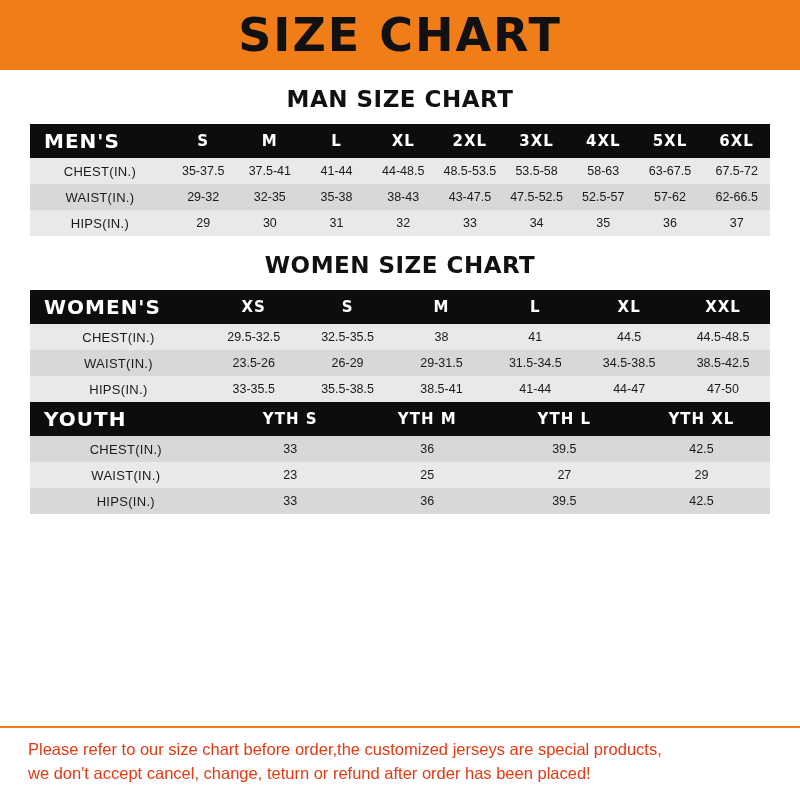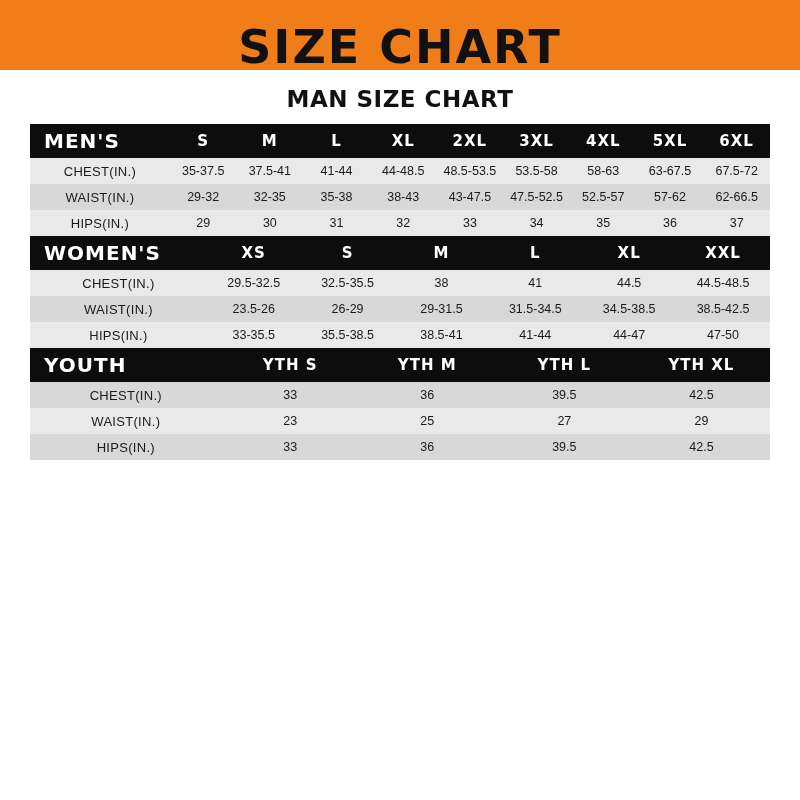--- a/index.html
+++ b/index.html
@@ -18,21 +18,21 @@
     height: 800px;
     position: relative;
     background: #ffffff;
     box-sizing: border-box;
   }
   
   .banner {
     height: 70px;
     background: #f07d18;
     display: flex;
-    align-items: flex-end;
+    align-items: center;
     justify-content: center;
     position: relative;
   }
   .banner-title {
     font-family: "DejaVu Sans", sans-serif;
     font-weight: bold;
     font-size: 46px;
     letter-spacing: 2px;
     color: #111111;
     line-height: 1;
@@ -169,20 +169,21 @@
           <td>34</td>
           <td>35</td>
           <td>36</td>
           <td>37</td>
         </tr>
       </tbody>
     </table>
   </div>
 
   <div class="section">
+    <div class="section-title">WOMEN SIZE CHART</div>
     <table class="chart">
       <thead>
         <tr>
           <th class="rowhead women-col-0">WOMEN'S</th>
           <th>XS</th>
           <th>S</th>
           <th>M</th>
           <th>L</th>
           <th>XL</th>
           <th>XXL</th>
@@ -250,14 +251,18 @@
           <td class="rowhead">HIPS(IN.)</td>
           <td>33</td>
           <td>36</td>
           <td>39.5</td>
           <td>42.5</td>
         </tr>
       </tbody>
     </table>
   </div>
 
+  <div class="note">
+    <p>Please refer to our size chart before order,the customized jerseys are special products,</p>
+    <p>we don't accept cancel, change, teturn or refund after order has been placed!</p>
+  </div>
 
 </div>
 
 </body></html>

